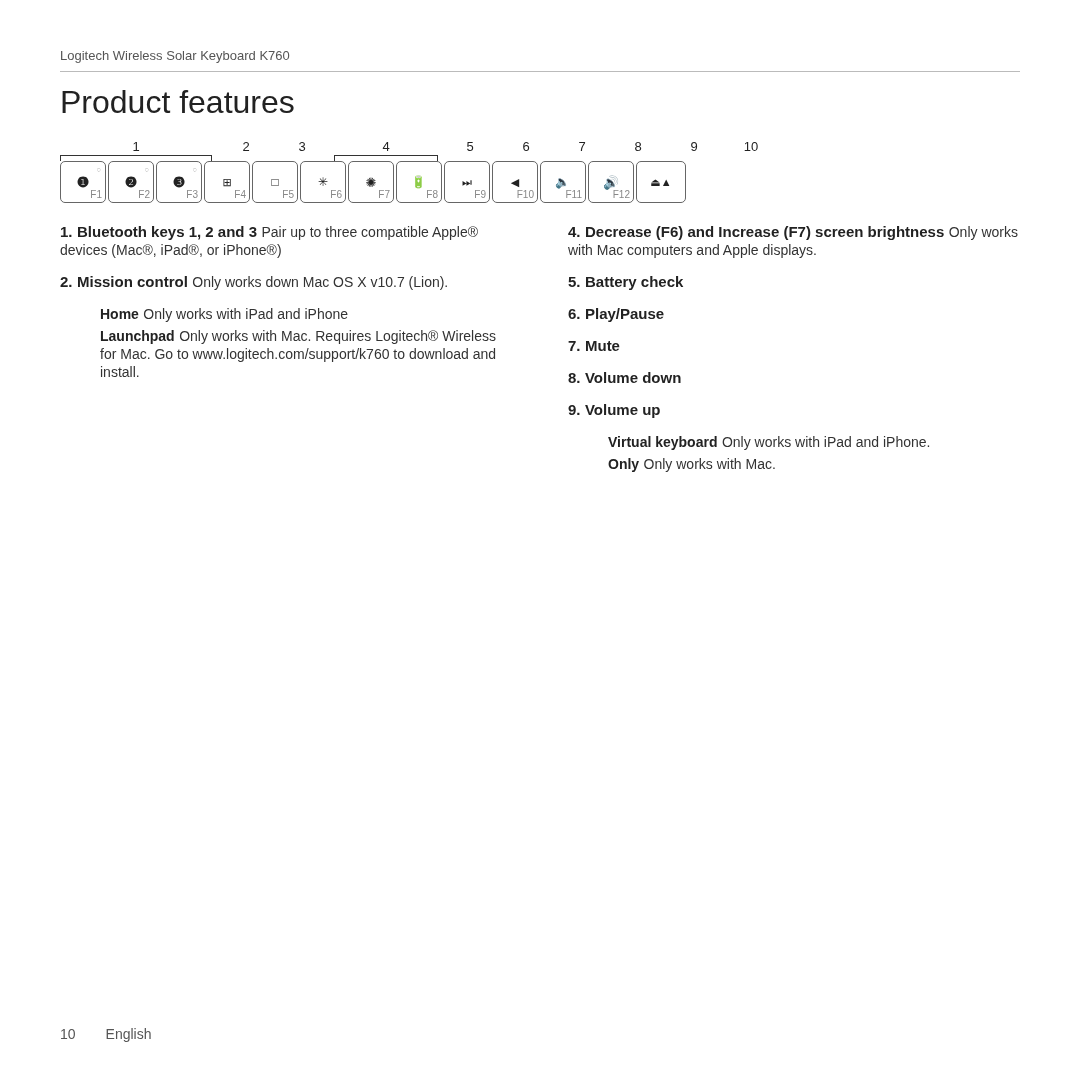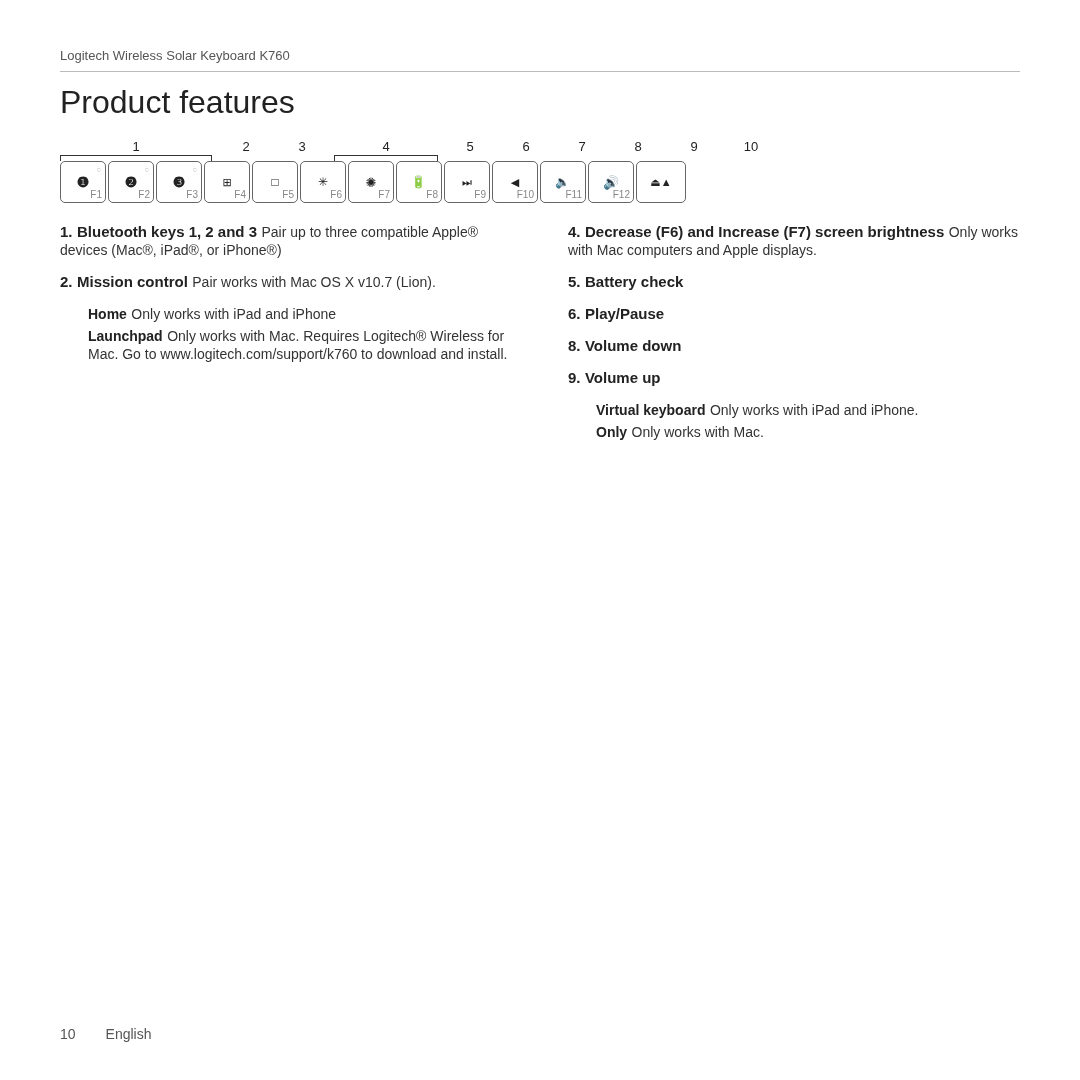--- a/index.html
+++ b/index.html
@@ -60,21 +60,21 @@
       color: #222;
     }
 
     .feature-item-desc {
       font-size: 14px;
       color: #333;
       margin-left: 0;
     }
 
     .feature-sub {
-      margin-left: 28px;
+      margin-left: 40px;
       margin-top: 4px;
       margin-bottom: 4px;
     }
 
     .feature-sub-title {
       font-weight: bold;
       font-size: 14px;
     }
 
     .feature-sub-desc {
@@ -284,21 +284,21 @@
           <span class="feature-item-number">1.</span>
           <span class="feature-item-title"> Bluetooth keys 1, 2 and 3</span>
           <span class="feature-item-desc"> Pair up to three compatible Apple® devices (Mac®, iPad®, or iPhone®)</span>
         </div>
       </div>
 
       <div class="feature-item">
         <div>
           <span class="feature-item-number">2.</span>
           <span class="feature-item-title"> Mission control</span>
-          <span class="feature-item-desc"> Pair works with Mac OS X v10.7 (Lion).</span>
+          <span class="feature-item-desc"> Only works down Mac OS X v10.7 (Lion).</span>
         </div>
       </div>
 
       <div class="feature-item">
         <div class="feature-sub">
           <span class="feature-sub-title">Home</span>
           <span class="feature-sub-desc">  Only works with iPad and iPhone</span>
         </div>
         <div class="feature-sub">
           <span class="feature-sub-title">Launchpad</span>
@@ -321,20 +321,24 @@
       <div class="feature-item">
         <span class="feature-item-number">5.</span>
         <span class="feature-item-title"> Battery check</span>
       </div>
 
       <div class="feature-item">
         <span class="feature-item-number">6.</span>
         <span class="feature-item-title"> Play/Pause</span>
       </div>
 
+      <div class="feature-item">
+        <span class="feature-item-number">7.</span>
+        <span class="feature-item-title"> Mute</span>
+      </div>
 
       <div class="feature-item">
         <span class="feature-item-number">8.</span>
         <span class="feature-item-title"> Volume down</span>
       </div>
 
       <div class="feature-item">
         <span class="feature-item-number">9.</span>
         <span class="feature-item-title"> Volume up</span>
       </div>

